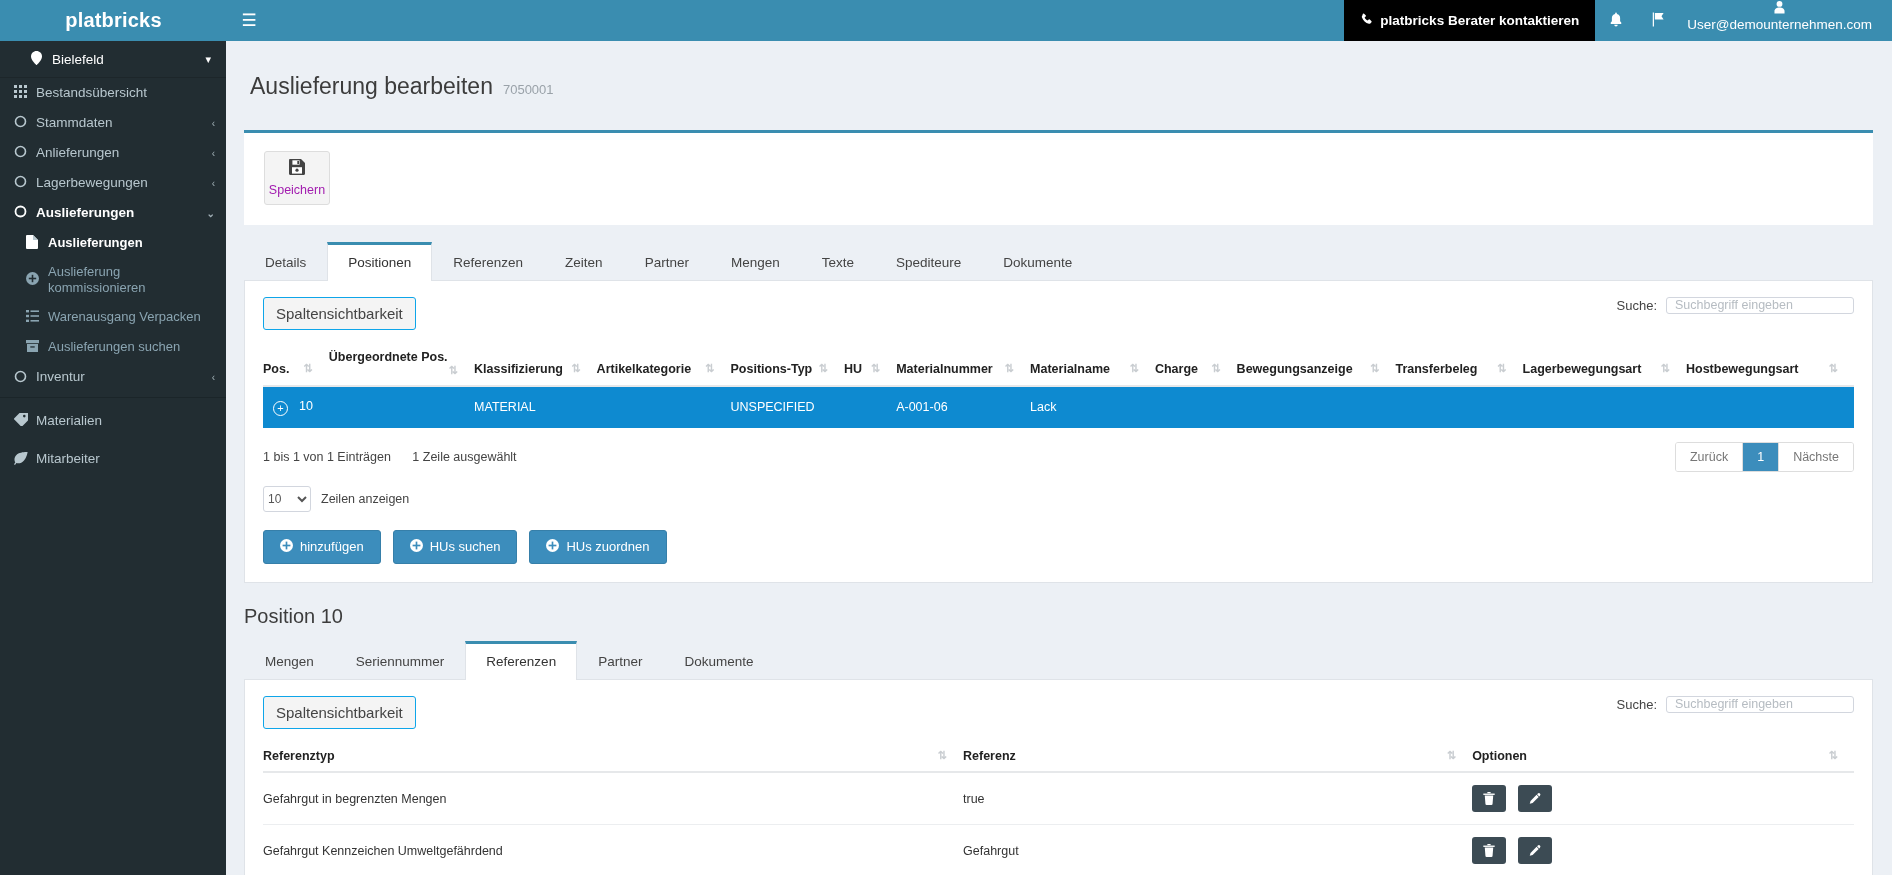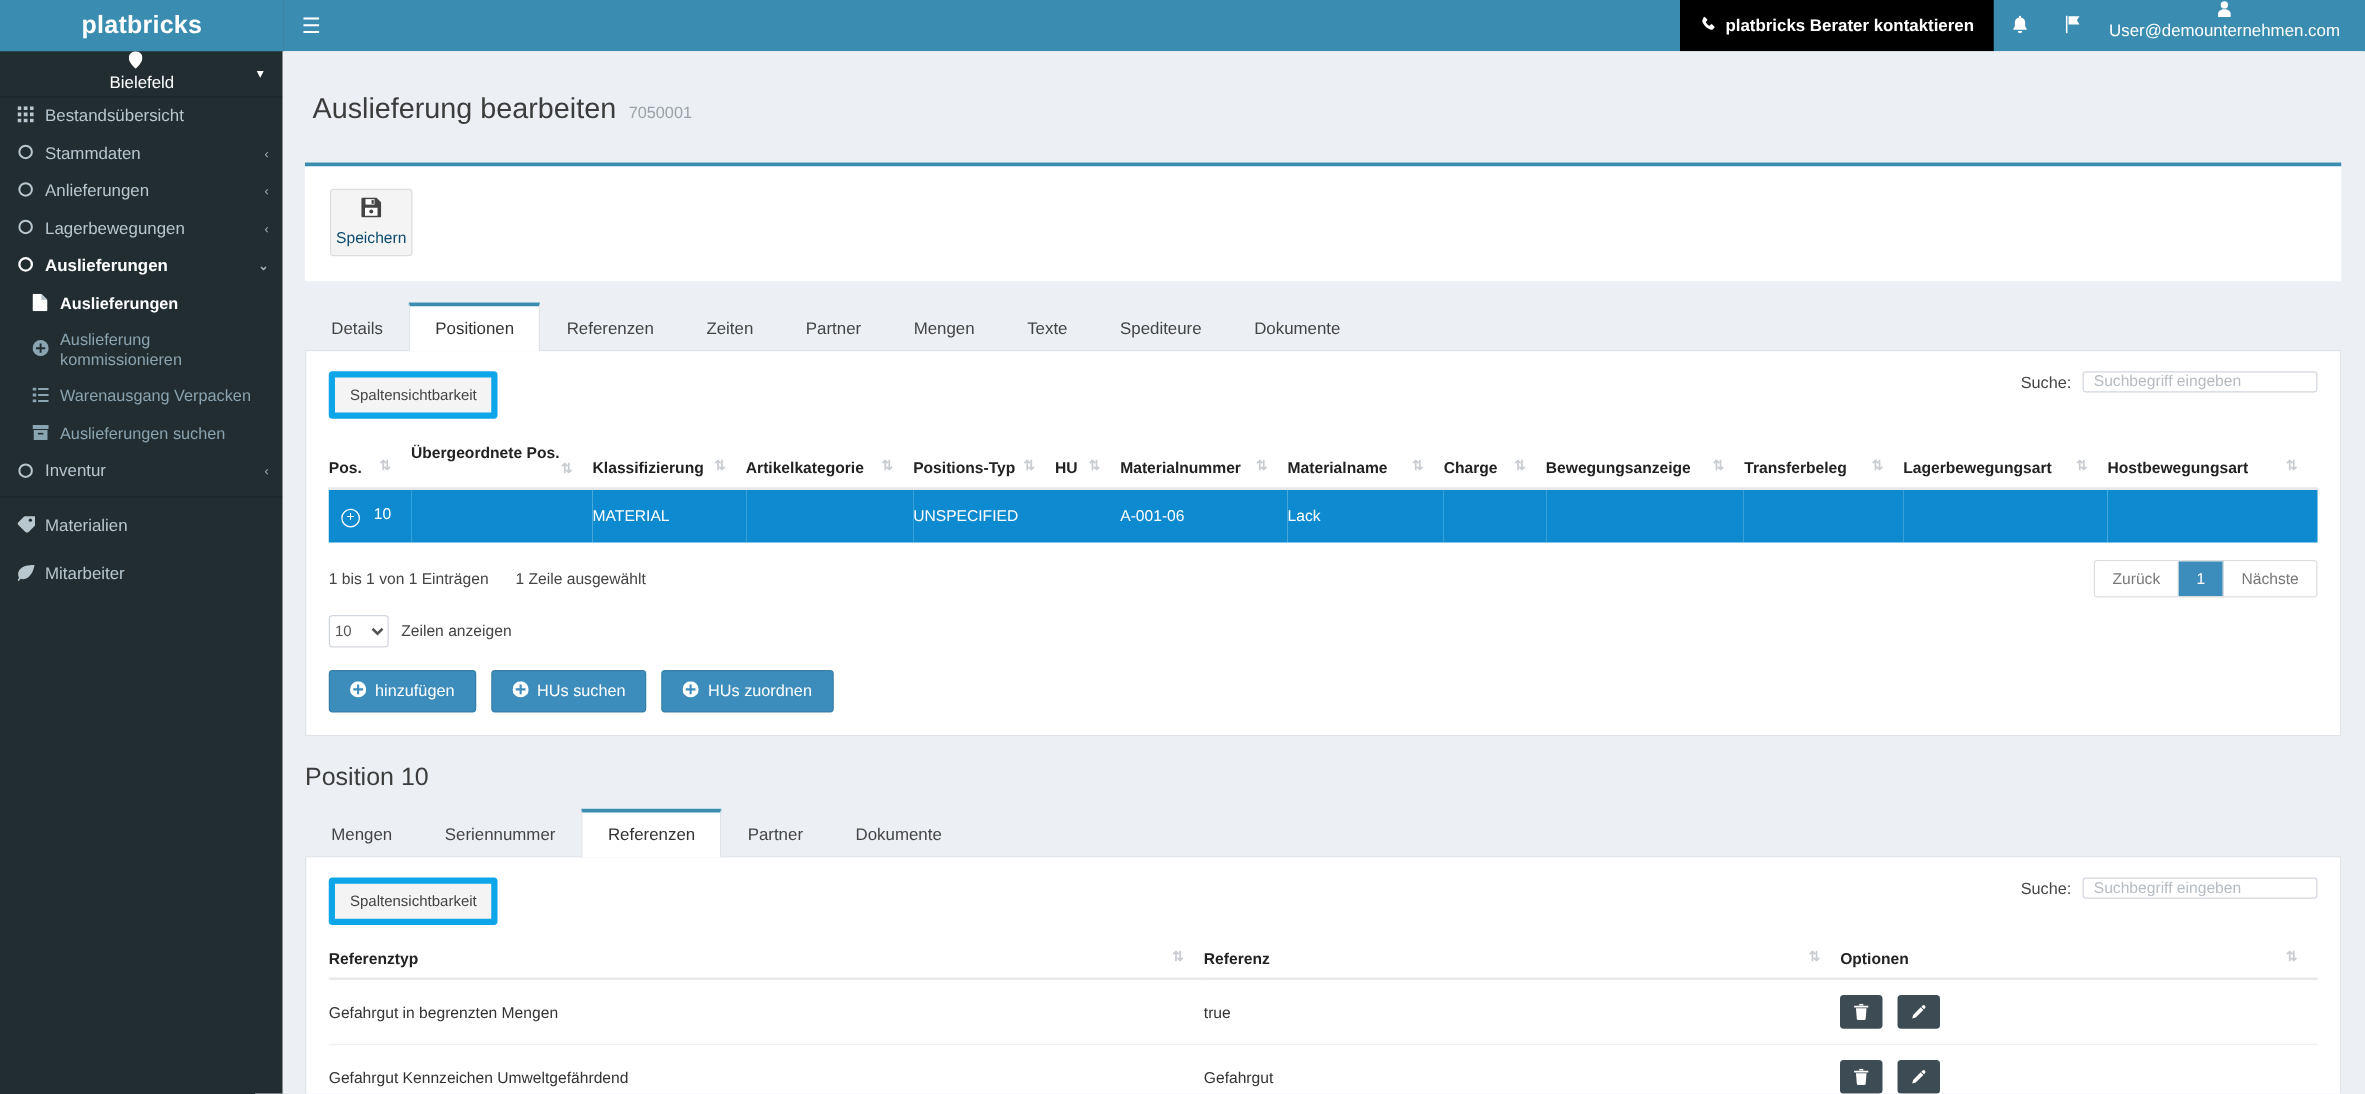--- a/index.html
+++ b/index.html
@@ -25,26 +25,25 @@
     height: 41px;
     background: #3a8db0;
     color: #fff;
     display: flex; align-items: center; justify-content: center;
     font-size: 20px; font-weight: bold;
     letter-spacing: .2px;
   }
   .site-select {
     height: 37px;
     display: flex; align-items: center;
-    padding: 0 14px;
+    padding: 0 31px;
     color: #fff;
     font-size: 13.5px;
     border-bottom: 1px solid #1d262a;
     position: relative;
-    flex-direction: column;
   }
   .site-select .pin { margin-right: 10px; font-size: 13px; }
   .site-select .caret {
     position: absolute; right: 16px; top: 50%; transform: translateY(-50%);
     font-size: 11px;
   }
   .nav { padding: 0; }
   .nav-item {
     position: relative;
     display: flex; align-items: center;
@@ -124,21 +123,21 @@
     padding: 18px 20px 20px 20px;
   }
   .btn-save {
     width: 66px; height: 54px;
     background: #f4f4f4;
     border: 1px solid #ddd;
     border-radius: 3px;
     display: flex; flex-direction: column;
     align-items: center; justify-content: center; gap: 5px;
     cursor: pointer;
-    font-size: 12.5px; color: #0c4a6e;
+    font-size: 12.5px; color: #a21caf;
   }
   .btn-save .sv-icon { font-size: 15px; }
 
   
   .tabs-wrap { margin: 0 18px; }
   .tabs {
     display: flex;
     border-bottom: 1px solid #dfe3e8;
     background: transparent;
   }
@@ -162,22 +161,22 @@
   }
   .tab-body {
     background: #fff;
     border: 1px solid #dfe3e8;
     border-top: none;
     padding: 16px 18px 18px 18px;
   }
 
   .toolbar-row { display: flex; align-items: flex-start; justify-content: space-between; }
   .btn-light {
-    background: #f4f4f4; border: 5px solid #0ea5e9; border-radius: 3px;
-    padding: 7px 12px; font-size: 12px; color: #444; cursor: pointer;
+    background: #f4f4f4; border: 1px solid #0ea5e9; border-radius: 3px;
+    padding: 7px 12px; font-size: 15px; color: #444; cursor: pointer;
   }
   .search-box { display: flex; align-items: center; gap: 9px; font-size: 13px; color: #444; }
   .search-box input {
     width: 188px; height: 17px;
     border: 1px solid #d2d6de; border-radius: 3px;
     padding: 0 8px; font-size: 12.5px;
     font-family: "Liberation Sans", sans-serif;
     color: #555;
   }
   .search-box input::placeholder { color: #b6bcc2; }

